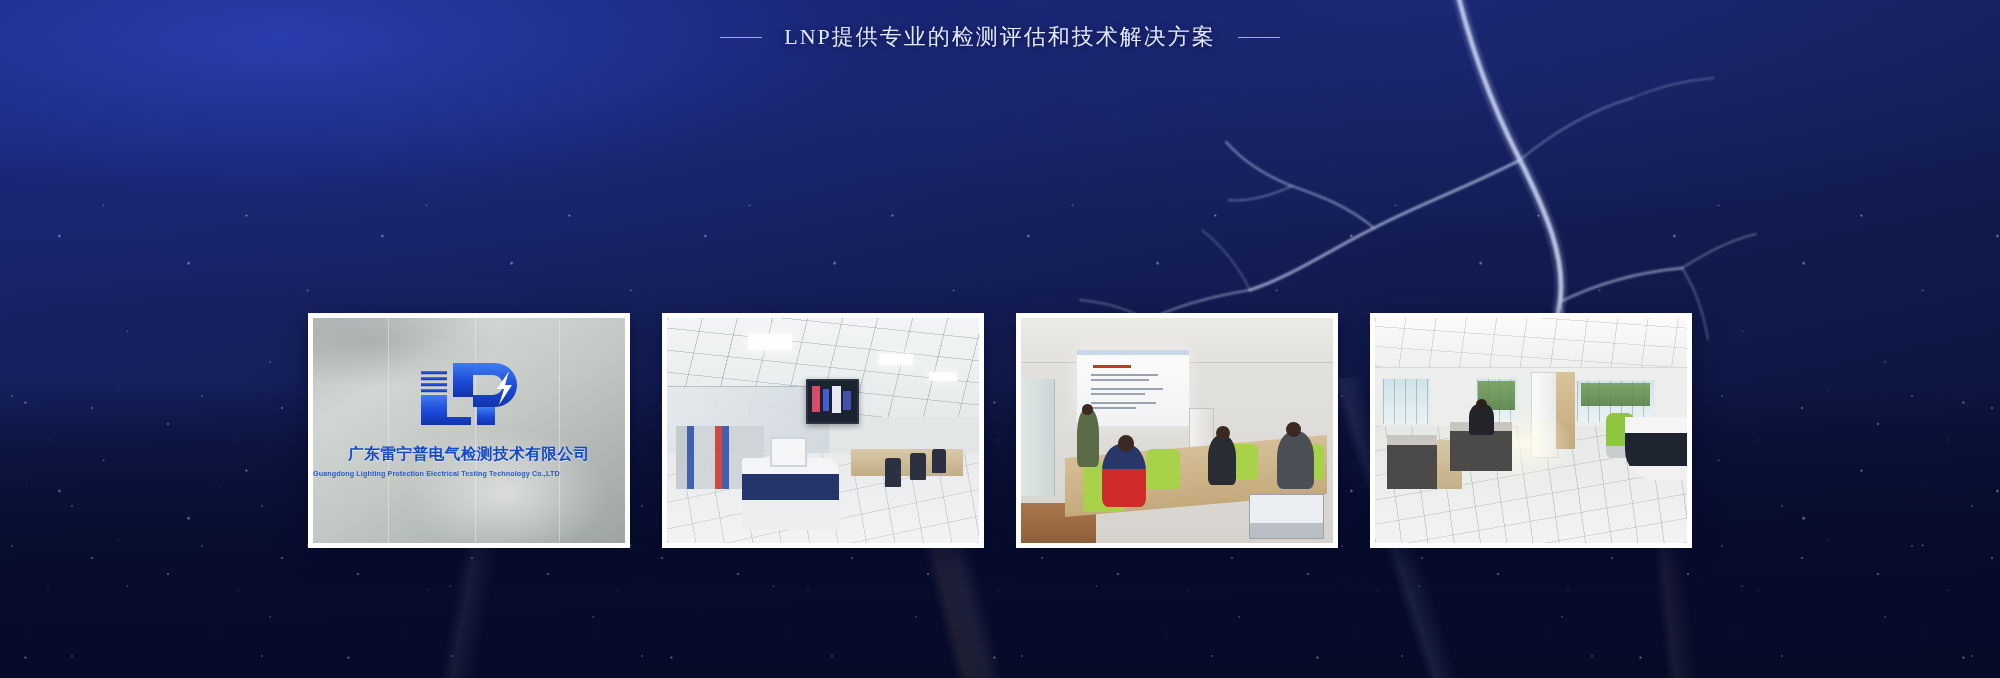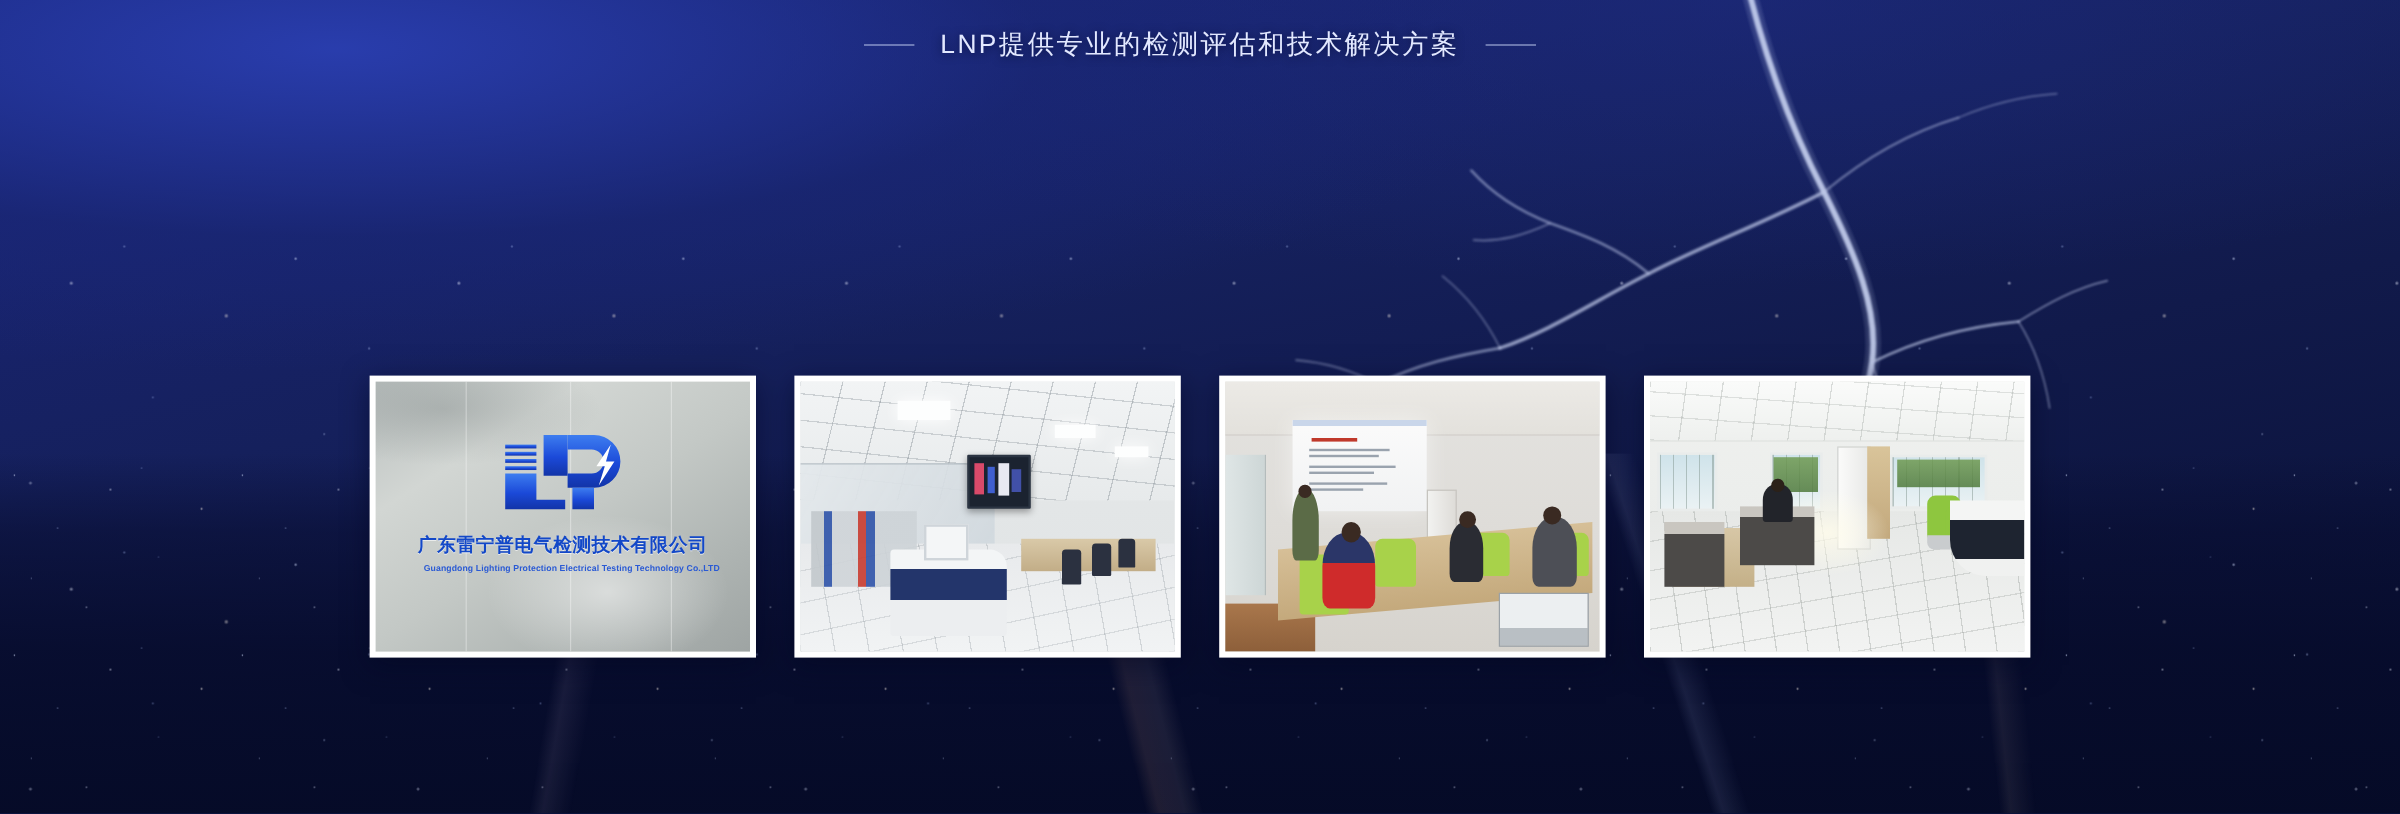--- a/index.html
+++ b/index.html
@@ -57,20 +57,21 @@
   .title{
     margin-top:118px;
     font-size:56px; font-weight:700; color:#ffffff; letter-spacing:3px;
     text-shadow:0 2px 16px rgba(10,18,60,.85), 0 0 34px rgba(60,90,190,.35);
   }
   .sub-wrap{ margin-top:22px; display:flex; align-items:center; justify-content:center; gap:22px; }
   .rule{ width:42px; height:1px; background:rgba(215,224,255,.72); }
   .subtitle{
     font-size:22px; color:#e2e8ff; letter-spacing:2px; font-weight:400;
     text-shadow:0 1px 8px rgba(8,14,52,.8);
+    font-family:Liberation Serif, serif;
   }
 
   
   .strip{
     position:absolute; top:313px; left:50%; transform:translateX(-50%);
     display:flex; gap:32px;
   }
   .frame{
     width:322px; height:235px; background:#ffffff; padding:5px;
     box-shadow:0 6px 22px rgba(3,8,34,.55);
@@ -86,23 +87,22 @@
                radial-gradient(ellipse 60% 30% at 18% 10%, rgba(120,128,128,.35), transparent 70%);
   }
   .logo-mark{ position:absolute; left:52%; top:34%; transform:translate(-50%,-50%); }
   .cn-name{
     position:absolute; left:0; right:0; top:56%;
     text-align:center; font-size:15.5px; font-weight:700; color:#1348c8; letter-spacing:.6px;
     text-shadow:0 1px 0 rgba(255,255,255,.6);
   }
   .en-name{
     position:absolute; left:0; right:0; top:67%;
-    text-align:center; font-size:7.2px; font-weight:700; color:#2a5ad4; letter-spacing:.1px;
+    text-align:left; font-size:7.2px; font-weight:700; color:#2a5ad4; letter-spacing:.1px;
     white-space:nowrap;
-    padding-left:15px;
   }
 
   
   .p2{ background:linear-gradient(to bottom,#e9ebec 0%,#e3e6e7 46%,#dfe3e4 100%); }
   .p2 .ceil{
     position:absolute; left:0; right:0; top:0; height:44%;
     background:
       linear-gradient(to bottom,#f2f4f5,#e7eaeb),
       none;
   }

